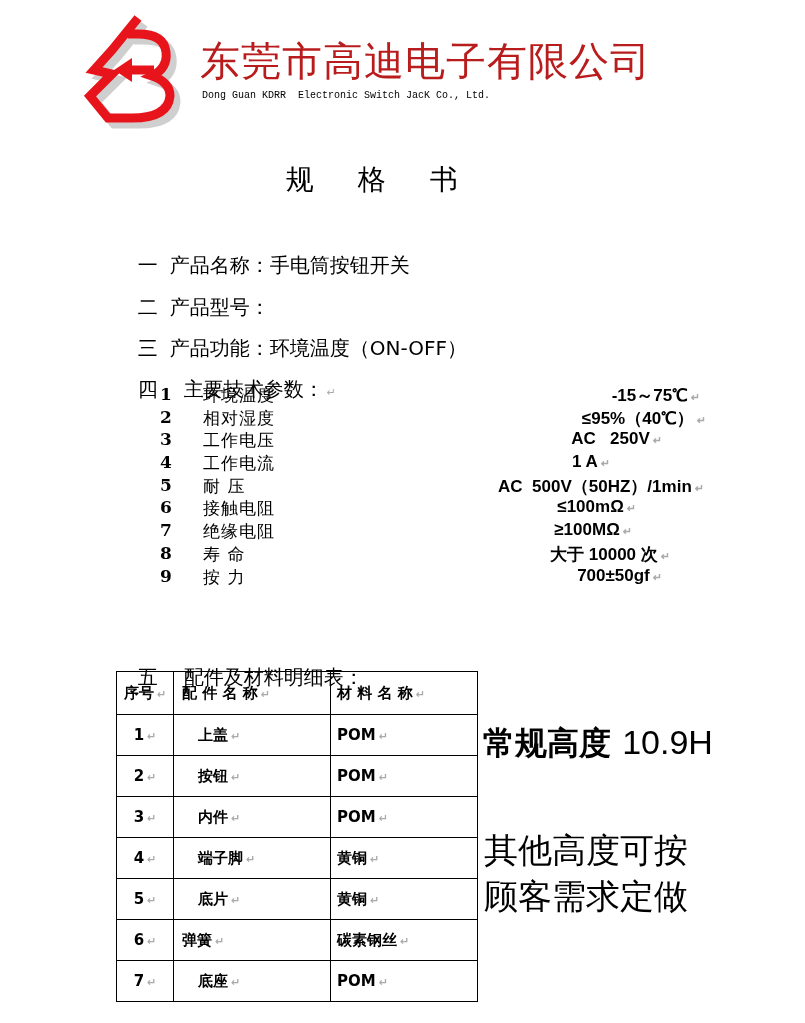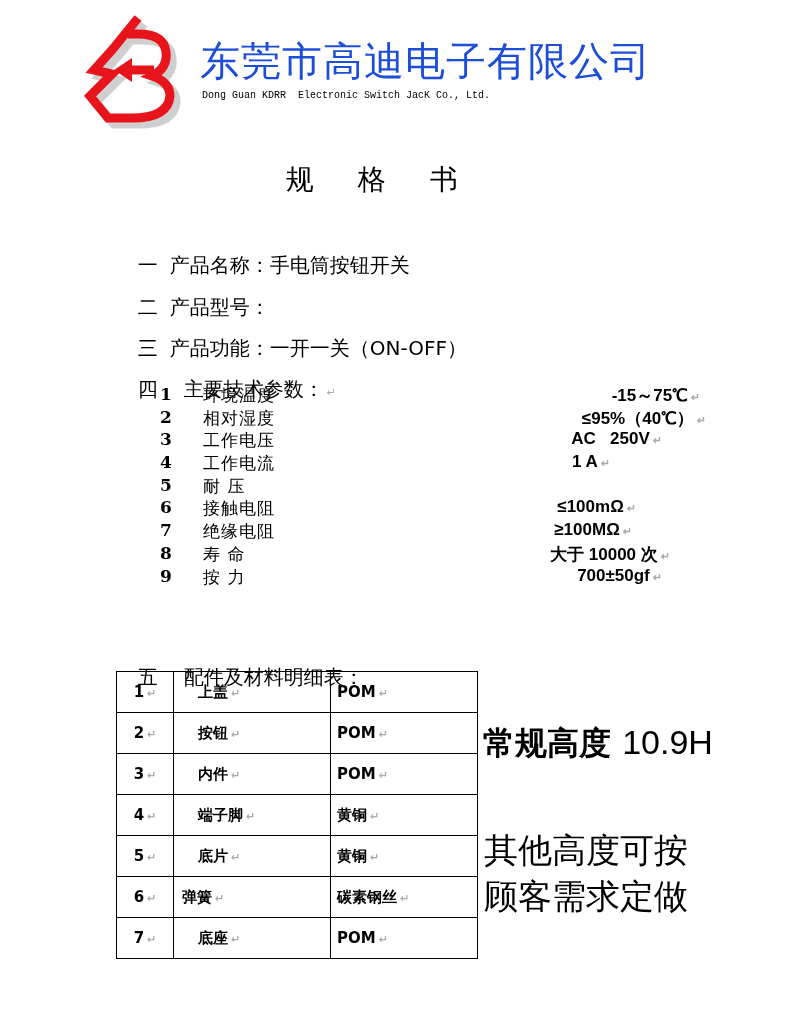--- a/index.html
+++ b/index.html
@@ -1,19 +1,19 @@
 <!DOCTYPE html>
 <html><head>
   <meta charset="utf-8">
   <style>
     html, body { margin: 0; padding: 0; background: #ffffff; }
     body { width: 805px; height: 1023px; position: relative; overflow: hidden; color: #000; font-family: "DejaVu Serif", "Liberation Serif", serif; }
     .abs { position: absolute; }
     .logo { left: 72px; top: 10px; width: 125px; height: 130px; }
-    .company-cn { left: 200px; top: 34px; font-family: "DejaVu Sans", sans-serif; font-size: 40px; letter-spacing: 1px; white-space: nowrap; color: #1d4ed8; }
+    .company-cn { left: 200px; top: 34px; font-family: "DejaVu Sans", sans-serif; font-size: 40px; letter-spacing: 1px; white-space: nowrap; color: #b91c1c; }
     .company-en { left: 202px; top: 90px; font-family: "Liberation Mono", "DejaVu Sans Mono", monospace; font-size: 10px; white-space: pre; }
     .doc-title { left: 268px; top: 128px; font-family: "DejaVu Sans", sans-serif; font-size: 28px; word-spacing: 0; white-space: pre; letter-spacing: 0; }
     .doc-title span { margin-right: 44px; }
     .section { left: 125px; font-size: 20px; white-space: pre; font-family: "DejaVu Sans", sans-serif; }
     .sec-num { display: inline-block; width: 32px; }
     .sec4 .sec-num { width: 46px; }
     .sec5 .sec-num { width: 46px; }
     .pm { color: #aaa; font-size: 11px; margin-left: 3px; vertical-align: baseline; }
     .params { left: 160px; top: 384px; width: 560px; }
     .param-row { position: relative; height: 22.7px; font-size: 17px; font-weight: bold; font-family: "DejaVu Serif", serif; }
@@ -54,21 +54,21 @@
   <span>规</span><span>格</span><span style="margin-right:0">书</span>
 </div>
 
 <div class="abs section" style="top:228px">
   <span class="sec-num">一</span><span>产品名称：</span><span>手电筒按钮开关</span>
 </div>
 <div class="abs section" style="top:270px">
   <span class="sec-num">二</span><span>产品型号：</span>
 </div>
 <div class="abs section" style="top:311px">
-  <span class="sec-num">三</span><span>产品功能：</span><span>一开一关（ON-OFF）</span>
+  <span class="sec-num">三</span><span>产品功能：</span><span>环境温度（ON-OFF）</span>
 </div>
 <div class="abs section sec4" style="top:352px">
   <span class="sec-num">四</span><span>主要技术参数：</span><span class="pm">↵</span>
 </div>
 
 <div class="abs params">
   <div class="param-row">
       <span class="idx">1</span>
       <span class="name">环境温度</span>
       <span class="val"><span>-15～75℃</span><span class="pm">↵</span></span>
@@ -84,20 +84,21 @@
       <span class="val" style="right:58px"><span>AC   250V</span><span class="pm">↵</span></span>
     </div>
   <div class="param-row">
       <span class="idx">4</span>
       <span class="name">工作电流</span>
       <span class="val" style="right:110px"><span>1 A</span><span class="pm">↵</span></span>
     </div>
   <div class="param-row">
       <span class="idx">5</span>
       <span class="name">耐    压</span>
+      <span class="val" style="right:16px"><span>AC  500V（50HZ）/1min</span><span class="pm">↵</span></span>
     </div>
   <div class="param-row">
       <span class="idx">6</span>
       <span class="name">接触电阻</span>
       <span class="val" style="right:84px"><span>≤100mΩ</span><span class="pm">↵</span></span>
     </div>
   <div class="param-row">
       <span class="idx">7</span>
       <span class="name">绝缘电阻</span>
       <span class="val" style="right:88px"><span>≥100MΩ</span><span class="pm">↵</span></span>
@@ -113,20 +114,25 @@
       <span class="val" style="right:58px"><span>700±50gf</span><span class="pm">↵</span></span>
     </div>
 </div>
 
 <div class="abs section sec5" style="top:640px">
   <span class="sec-num">五</span><span>配件及材料明细表：</span>
 </div>
 
 <table class="bom">
   <tbody>
+      <tr class="head">
+    <td class="c0"><span>序号</span><span class="pm">↵</span></td>
+    <td class="c1"><span>配 件 名  称</span><span class="pm">↵</span></td>
+    <td class="c2"><span>材 料 名 称</span><span class="pm">↵</span></td>
+  </tr>
   <tr>
     <td class="c0"><span>1</span><span class="pm">↵</span></td>
     <td class="c1"><span class="indent">上盖</span><span class="pm">↵</span></td>
     <td class="c2"><span>POM</span><span class="pm">↵</span></td>
   </tr>
   <tr>
     <td class="c0"><span>2</span><span class="pm">↵</span></td>
     <td class="c1"><span class="indent">按钮</span><span class="pm">↵</span></td>
     <td class="c2"><span>POM</span><span class="pm">↵</span></td>
   </tr>

